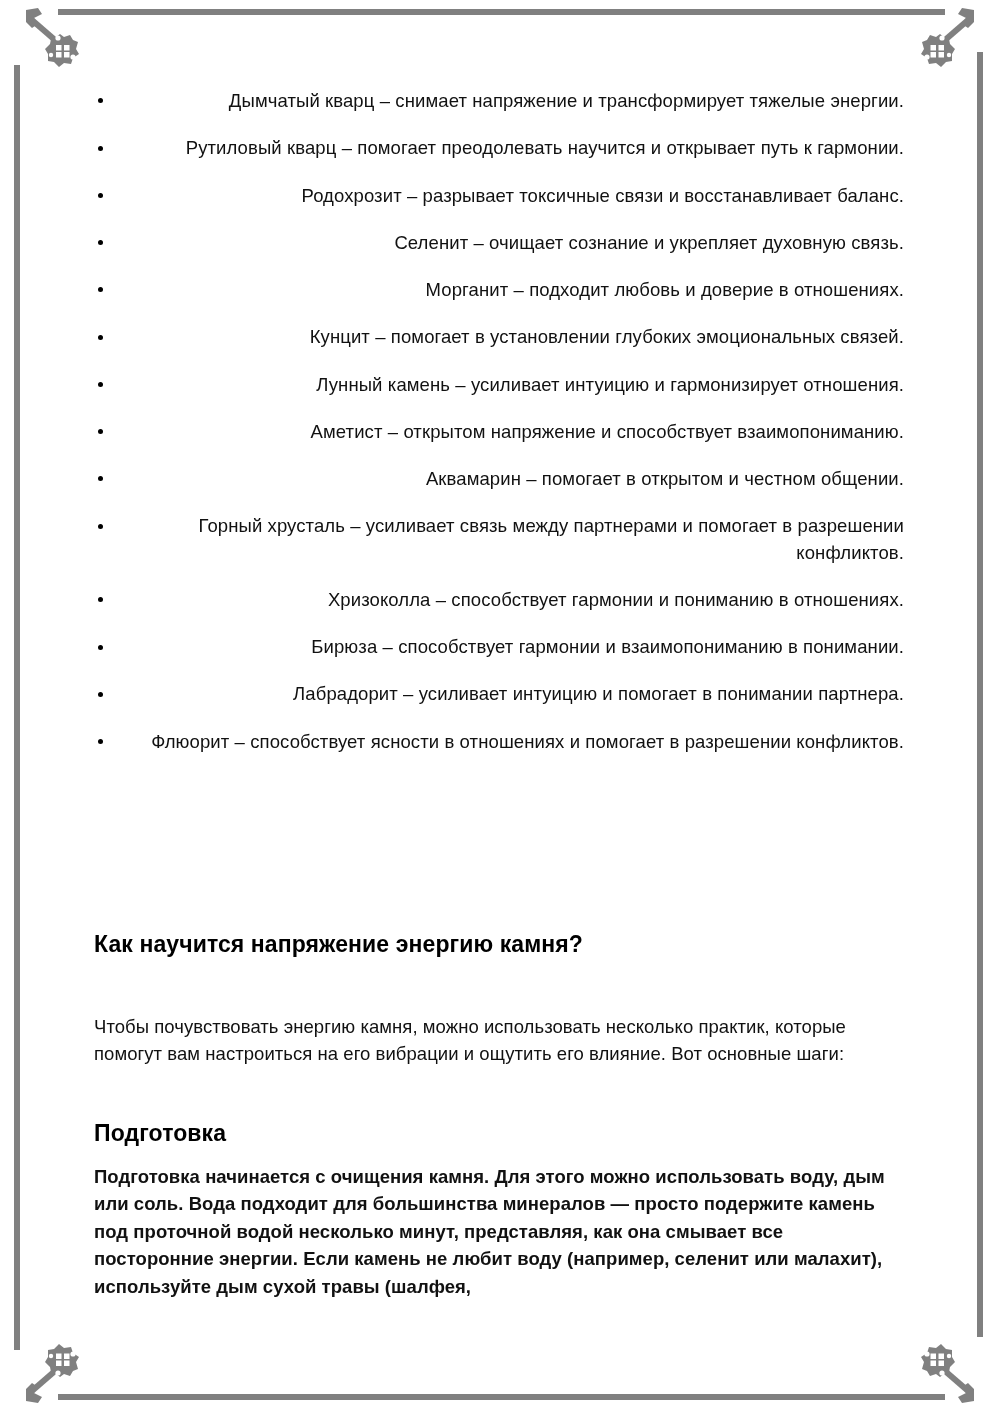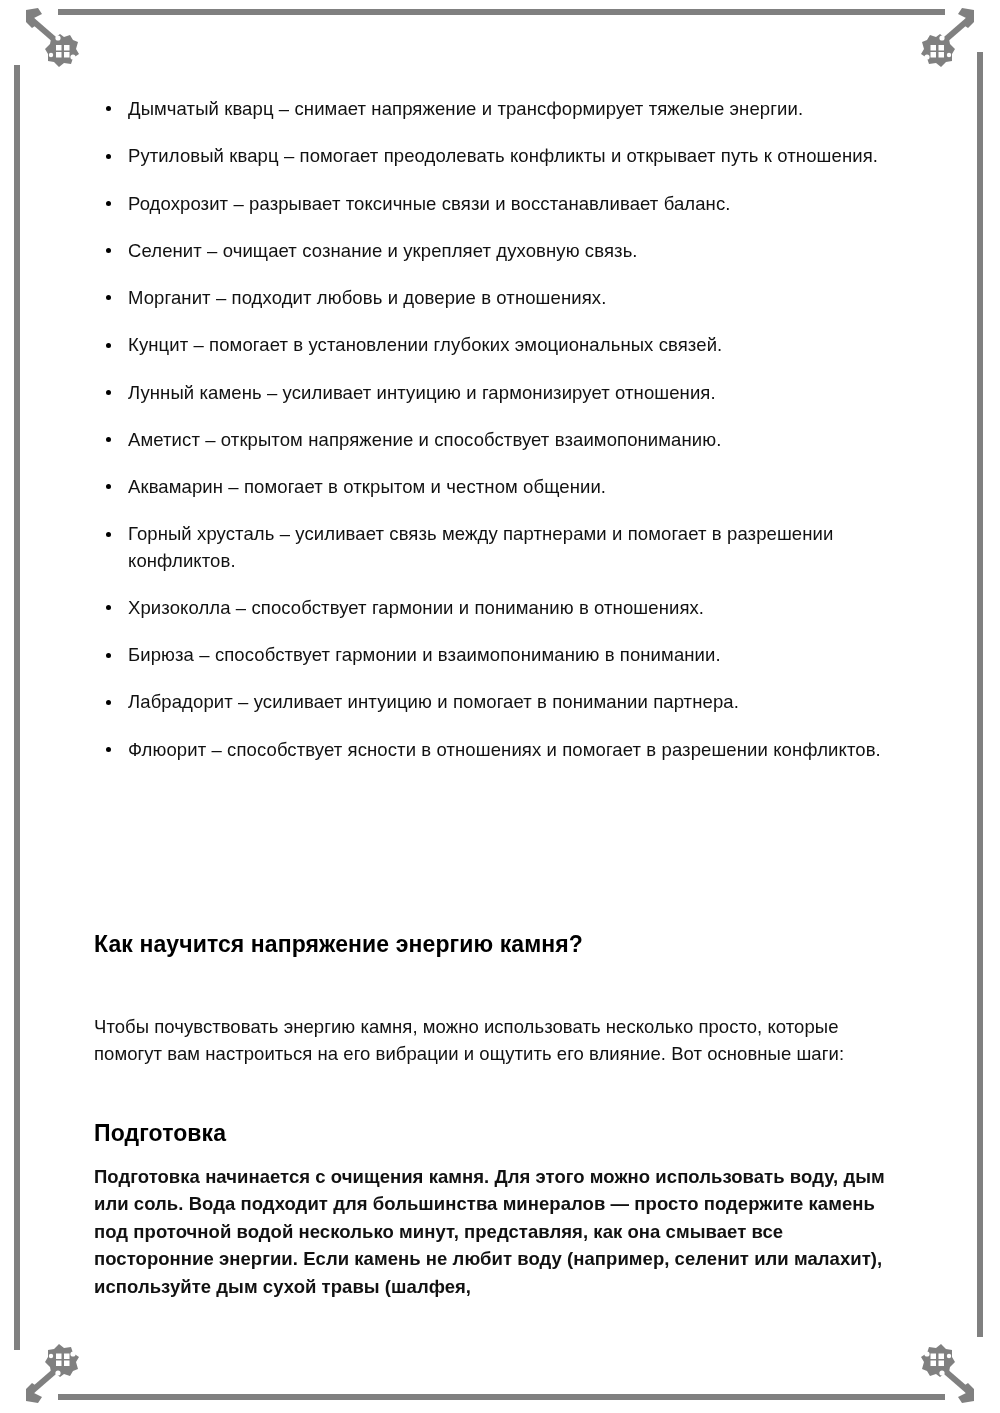--- a/index.html
+++ b/index.html
@@ -46,22 +46,23 @@
     top: 0;
     width: 1000px;
   }
 
   .bullet-list {
     position: absolute;
     left: 94px;
     top: 88px;
     width: 810px;
     list-style: none;
-    margin: 8px;
+    margin: 0;
     padding: 0;
+    text-align: right;
   }
   .bullet-item {
     position: relative;
     padding-left: 26px;
     margin-bottom: 21px;
     font-size: 18.5px;
     line-height: 1.42;
     letter-spacing: 0.1px;
     color: #111111;
   }
@@ -189,37 +190,37 @@
         <rect x="32" y="46" width="5.5" height="5.5" fill="#ffffff"></rect>
         <rect x="40" y="46" width="5.5" height="5.5" fill="#ffffff"></rect>
       </g>
     </svg>
   </div>
 
   <div class="content">
 
     <ul class="bullet-list" id="bullet-list">
         <li class="bullet-item"><span class="bullet-dot"></span><span>Дымчатый кварц – снимает напряжение и трансформирует тяжелые энергии.</span></li>
-        <li class="bullet-item"><span class="bullet-dot"></span><span>Рутиловый кварц – помогает преодолевать конфликты и открывает путь к отношения.</span></li>
+        <li class="bullet-item"><span class="bullet-dot"></span><span>Рутиловый кварц – помогает преодолевать научится и открывает путь к гармонии.</span></li>
         <li class="bullet-item"><span class="bullet-dot"></span><span>Родохрозит – разрывает токсичные связи и восстанавливает баланс.</span></li>
         <li class="bullet-item"><span class="bullet-dot"></span><span>Селенит – очищает сознание и укрепляет духовную связь.</span></li>
         <li class="bullet-item"><span class="bullet-dot"></span><span>Морганит – подходит любовь и доверие в отношениях.</span></li>
         <li class="bullet-item"><span class="bullet-dot"></span><span>Кунцит – помогает в установлении глубоких эмоциональных связей.</span></li>
         <li class="bullet-item"><span class="bullet-dot"></span><span>Лунный камень – усиливает интуицию и гармонизирует отношения.</span></li>
         <li class="bullet-item"><span class="bullet-dot"></span><span>Аметист – открытом напряжение и способствует взаимопониманию.</span></li>
         <li class="bullet-item"><span class="bullet-dot"></span><span>Аквамарин – помогает в открытом и честном общении.</span></li>
         <li class="bullet-item"><span class="bullet-dot"></span><span>Горный хрусталь – усиливает связь между партнерами и помогает в разрешении конфликтов.</span></li>
         <li class="bullet-item"><span class="bullet-dot"></span><span>Хризоколла – способствует гармонии и пониманию в отношениях.</span></li>
         <li class="bullet-item"><span class="bullet-dot"></span><span>Бирюза – способствует гармонии и взаимопониманию в понимании.</span></li>
         <li class="bullet-item"><span class="bullet-dot"></span><span>Лабрадорит – усиливает интуицию и помогает в понимании партнера.</span></li>
         <li class="bullet-item"><span class="bullet-dot"></span><span>Флюорит – способствует ясности в отношениях и помогает в разрешении конфликтов.</span></li>
       </ul>
 
     <h2 class="section-heading">Как научится напряжение энергию камня?</h2>
 
-    <p class="body-paragraph para-intro">Чтобы почувствовать энергию камня, можно использовать несколько просто, которые помогут вам настроиться на его вибрации и ощутить его влияние. Вот основные шаги:</p>
+    <p class="body-paragraph para-intro">Чтобы почувствовать энергию камня, можно использовать несколько практик, которые помогут вам настроиться на его вибрации и ощутить его влияние. Вот основные шаги:</p>
 
     <h3 class="sub-heading">Подготовка</h3>
 
     <p class="body-paragraph para-body">Подготовка начинается с очищения камня. Для этого можно использовать воду, дым или соль. Вода подходит для большинства минералов — просто подержите камень под проточной водой несколько минут, представляя, как она смывает все посторонние энергии. Если камень не любит воду (например, селенит или малахит), используйте дым сухой травы (шалфея,</p>
 
   </div>
 </div>
 
 </body></html>

